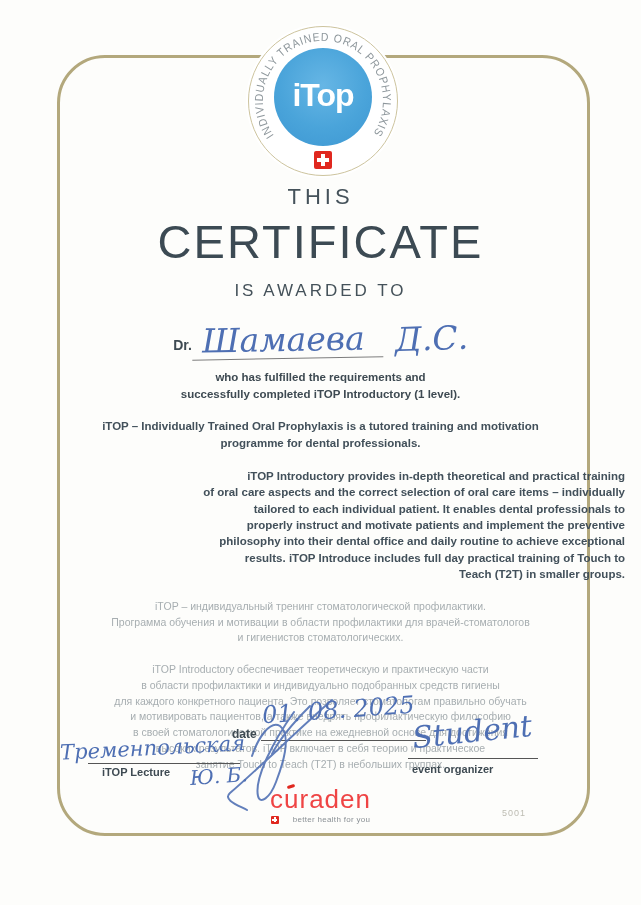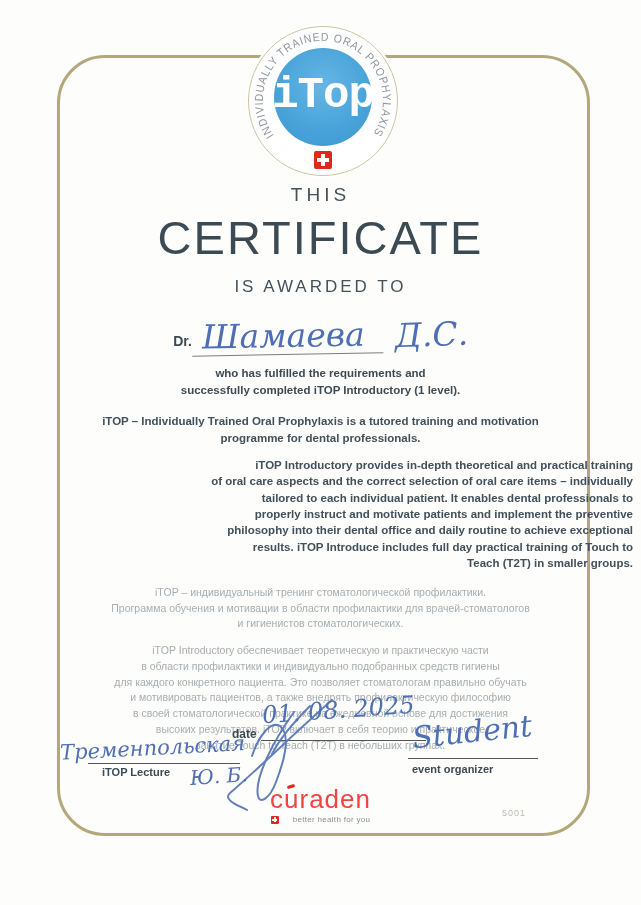--- a/index.html
+++ b/index.html
@@ -19,45 +19,45 @@
     background:#ffffff;border:1px solid #cdc49e;border-radius:50%;
     box-shadow:0 0 0 2px #ffffff;
   }
   .badge svg{position:absolute;left:0;top:0;}
   .blue-disc{
     position:absolute;left:25px;top:21px;width:98px;height:98px;border-radius:50%;
     background:radial-gradient(circle at 50% 38%, #66b6e5 0%, #4aa4da 55%, #3d97d2 100%);
     display:flex;align-items:center;justify-content:center;
   }
   .itop-mark{
-    color:#ffffff;font-size:44px;font-weight:700;letter-spacing:-1px;
-    font-family:Liberation Mono, monospace;transform:translateY(-2px);
+    color:#ffffff;font-size:32px;font-weight:700;letter-spacing:-1px;
+    font-family:Liberation Sans, sans-serif;transform:translateY(-2px);
   }
   .swiss{
     position:absolute;left:65px;top:124px;width:18px;height:18px;background:#e0281f;border-radius:2px;
   }
   .swiss i{position:absolute;background:#fff;}
   .swiss .v{left:7px;top:3px;width:4px;height:12px;}
   .swiss .h{left:3px;top:7px;width:12px;height:4px;}
   
   .content{position:absolute;left:0;top:184px;width:641px;text-align:center;color:#3e4a52;}
-  .h-this{font-size:19px;letter-spacing:4px;font-weight:100;color:#45525a;}
+  .h-this{font-size:22px;letter-spacing:4px;font-weight:100;color:#45525a;}
   .h-cert{font-size:47px;letter-spacing:2px;font-weight:100;color:#3c4a53;margin-top:4px;}
   .h-awd{font-size:17px;letter-spacing:3px;font-weight:100;color:#45525a;margin-top:12px;}
   .hand{
     font-family:"DejaVu Serif", serif;font-style:italic;color:#4e6fb3;
   }
   .name-row{margin-top:12px;height:46px;display:flex;align-items:flex-end;justify-content:center;}
   .name-prefix{font-size:14px;font-weight:700;color:#3e4a52;padding-bottom:6px;}
   .name-main{
     font-size:33px;line-height:1;padding:0 18px 2px 10px;
     border-bottom:1.5px solid #7d7d7d;transform:rotate(-1deg);
   }
   .name-init{font-size:33px;line-height:1;margin-left:12px;padding-bottom:4px;transform:rotate(-2deg);}
-  p{margin:8px;white-space:pre-line;}
+  p{margin:16px;white-space:pre-line;}
   .p-enbold{margin-top:10px;font-size:11.5px;font-weight:700;line-height:1.45;color:#3e4a52;}
   .ru{color:#a7aeb1;}
   .p-ruintro{margin-top:4px;font-size:10.5px;line-height:1.48;}
   .p-1{margin-top:15px;font-size:11.5px;line-height:1.45;color:#42505a;width:440px;margin-left:auto;margin-right:auto;font-weight:600;}
   .p-1 .b{font-weight:800;}
   .p-2{margin-top:10px;font-size:11.5px;line-height:1.43;color:#42505a;font-weight:700;text-align:right;}
   .p-3{margin-top:13px;font-size:10.5px;line-height:1.5;}
   .p-4{margin-top:11px;font-size:10.5px;line-height:1.5;}
   
   .date-block{position:absolute;left:232px;top:700px;width:210px;}

